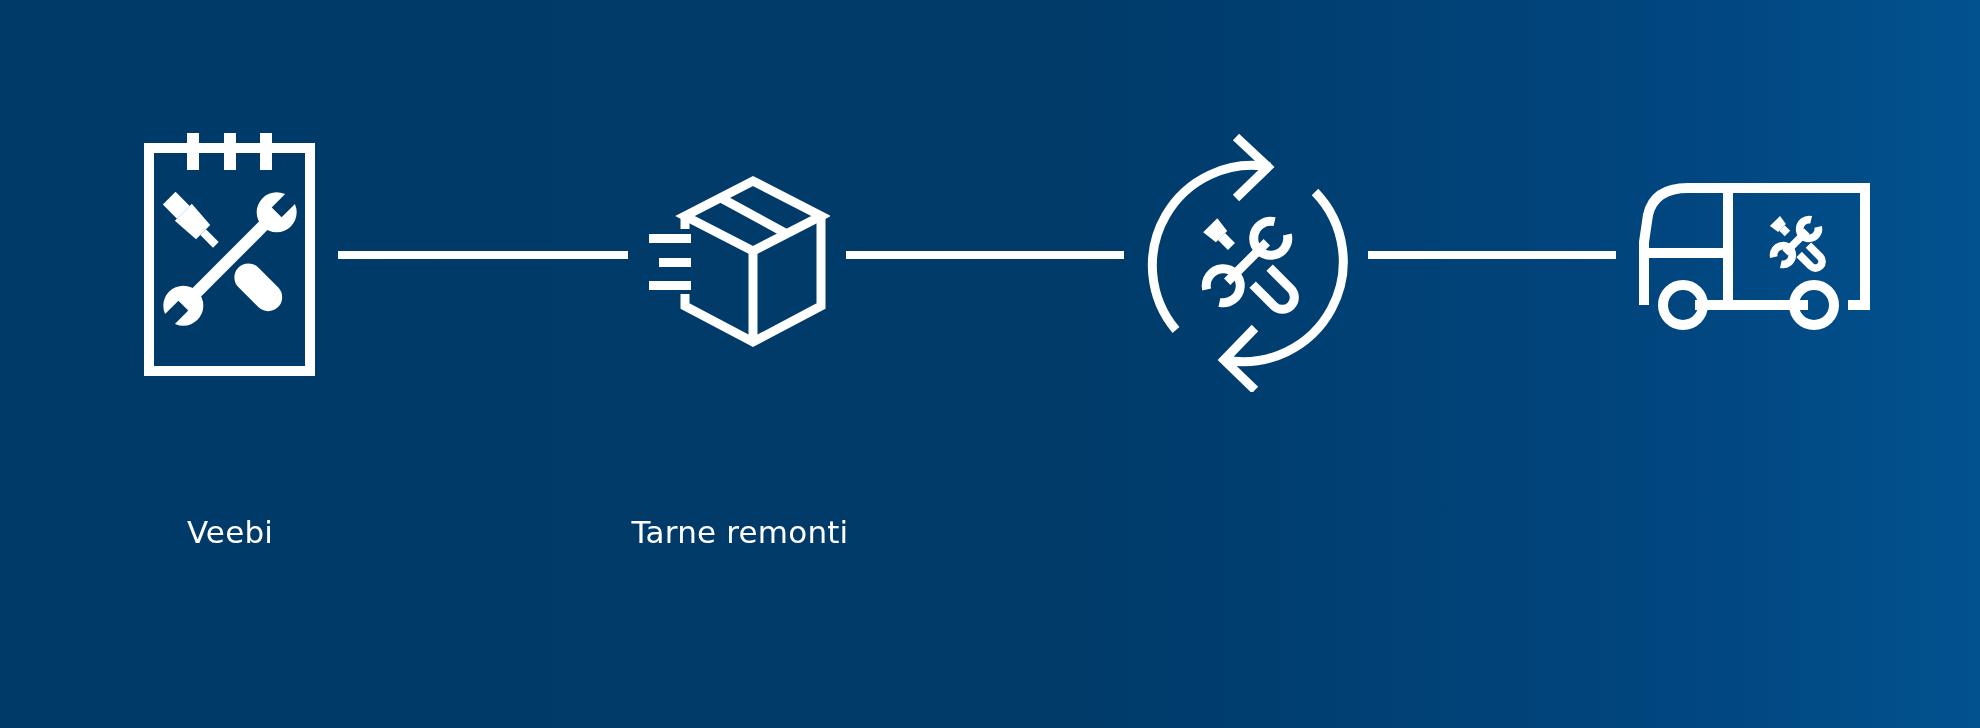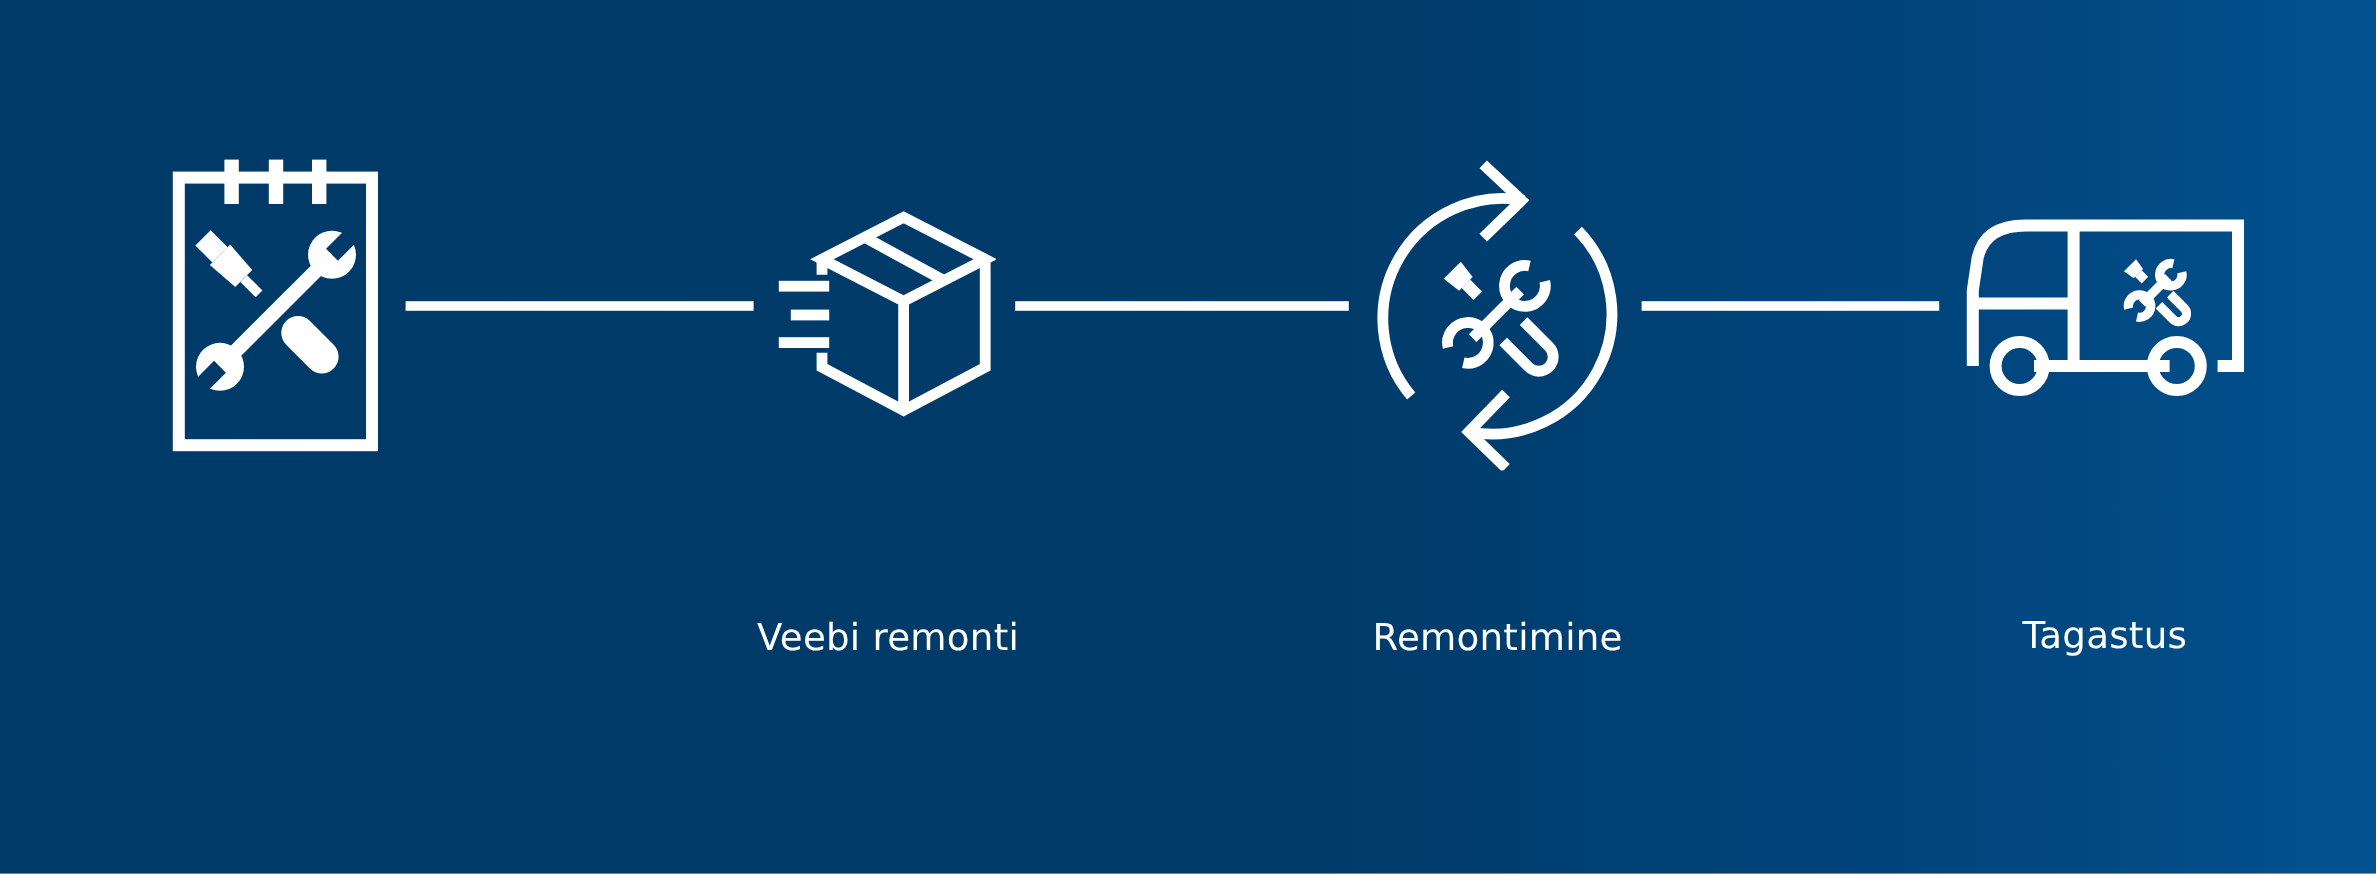--- a/index.html
+++ b/index.html
@@ -115,24 +115,19 @@
         <g transform="rotate(-45)">
           <rect x="-7" y="-36" width="14" height="14" fill="#fff"></rect>
           <polygon points="-13,-54 13,-54 10,-36 -10,-36" fill="#fff"></polygon>
           <path d="M -12 20 L -12 50 A 12 12 0 0 0 12 50 L 12 20" fill="none" stroke="#fff" stroke-width="14"></path>
         </g>
       </g>
     </svg>
   </div>
 
   <div class="label" style="left:110px; top:512px; width:240px;">
+    <div>Veebi</div>
   </div>
   <div class="label" style="left:580px; top:512px; width:320px;">
-    <div>Veebi remonti</div>
-  </div>
-  <div class="label" style="left:1098px; top:512px; width:300px;">
-    <div>Remontimine</div>
-  </div>
-  <div class="label" style="left:1614px; top:510px; width:280px;">
-    <div>Tagastus</div>
+    <div>Tarne remonti</div>
   </div>
 
 </div>
 
 </body></html>

